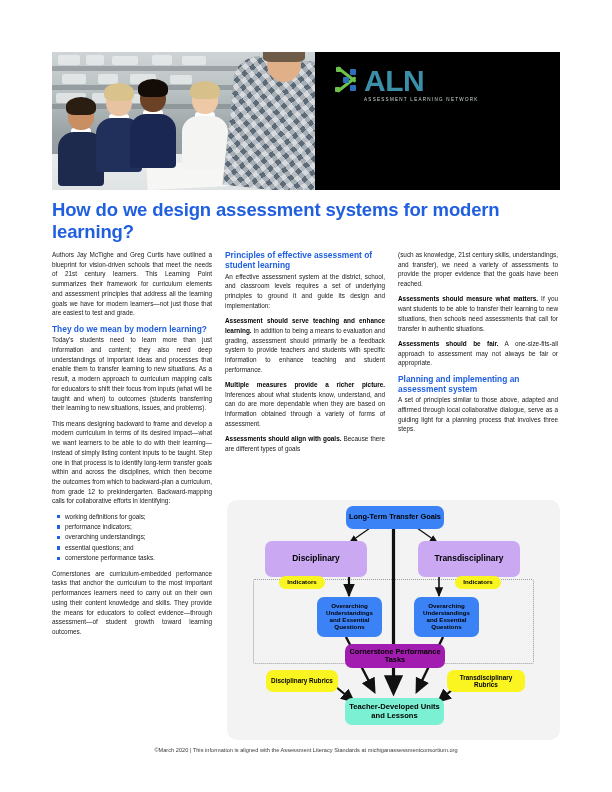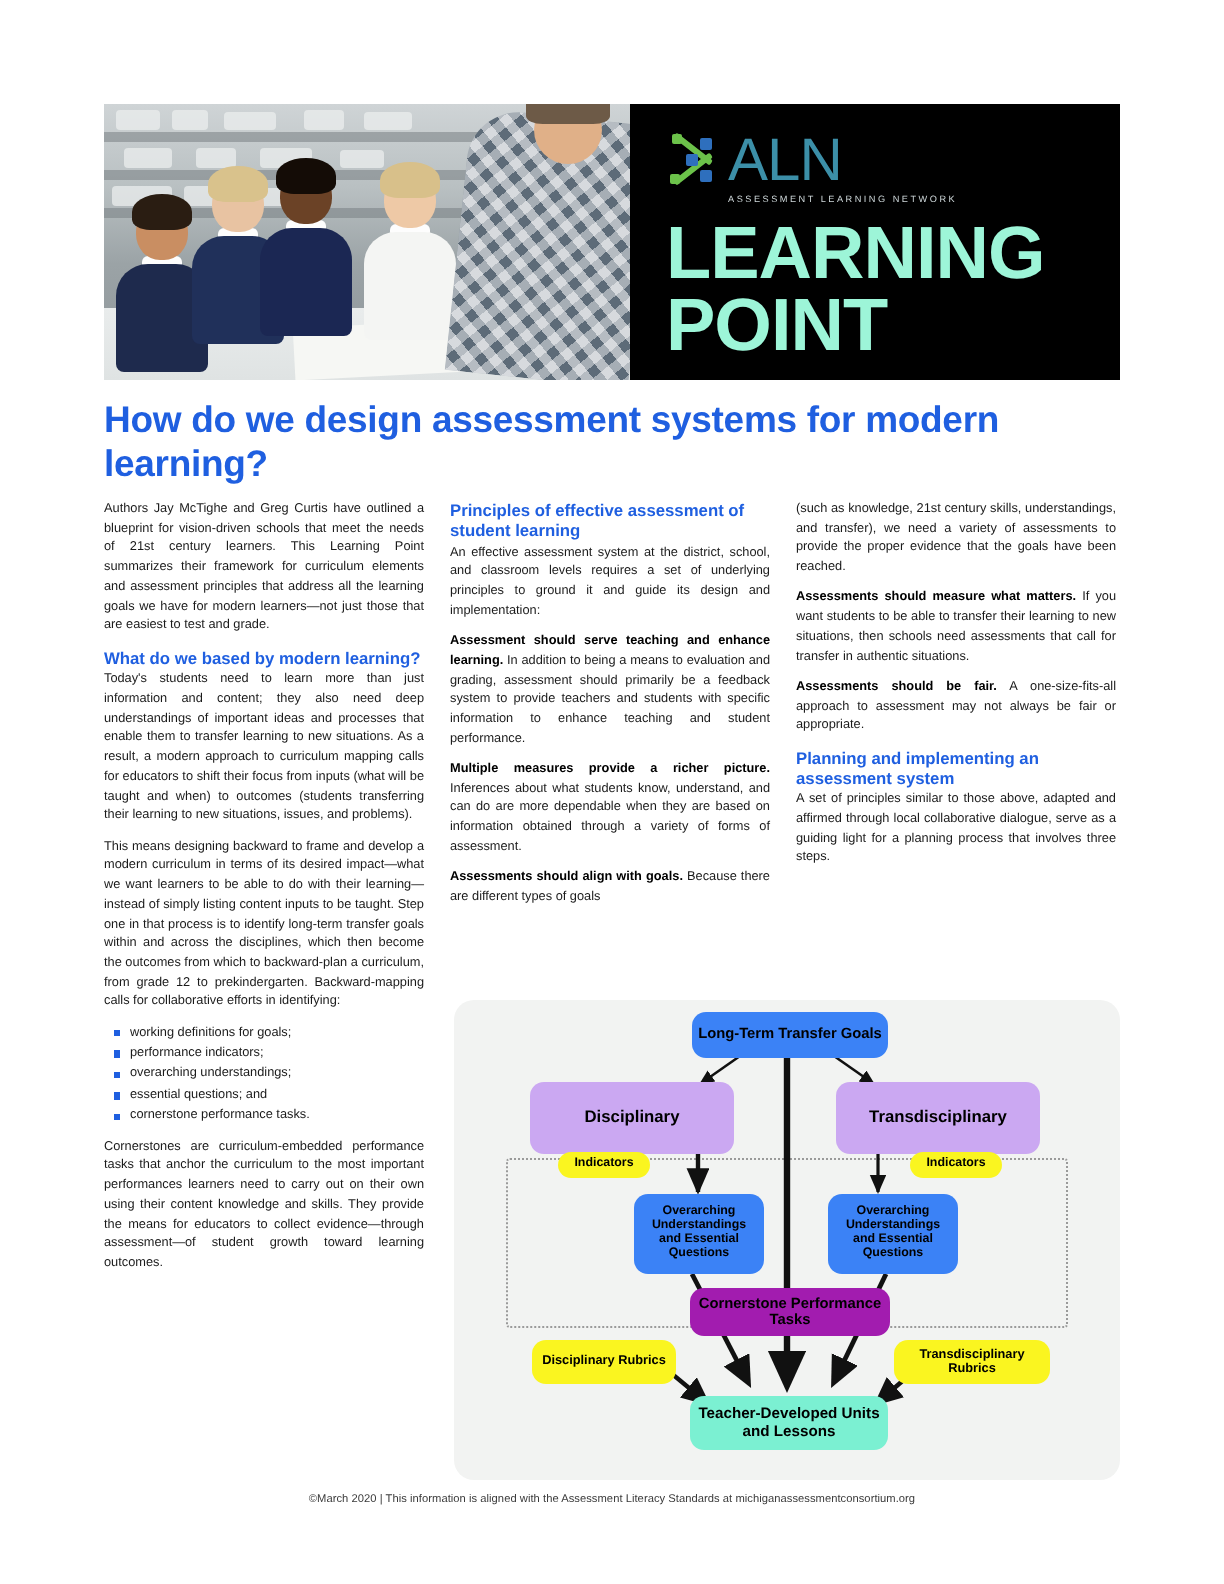--- a/index.html
+++ b/index.html
@@ -175,21 +175,21 @@
   .lm-b { width: 23px; height: 3px; background: #6cc24a; top: 17px; left: 2px; transform: rotate(-38deg); }
   .lm-d1 { width: 6px; height: 6px; border-radius: 50%; background: #2e6fbd; top: 3px;  left: 17px; }
   .lm-d2 { width: 6px; height: 6px; border-radius: 50%; background: #2e6fbd; top: 11px; left: 10px; }
   .lm-d3 { width: 6px; height: 6px; border-radius: 50%; background: #2e6fbd; top: 19px; left: 17px; }
   .lm-d4 { width: 5px; height: 5px; border-radius: 50%; background: #6cc24a; top: 1px;  left: 3px; }
   .lm-d5 { width: 5px; height: 5px; border-radius: 50%; background: #6cc24a; top: 21px; left: 2px; }
 
   .logo-text { line-height: 1; }
   .logo-aln {
     font-size: 30px;
-    font-weight: 400;
+    font-weight: 700;
     color: #3c8fa8;
     letter-spacing: -0.5px;
   }
   .logo-sub {
     font-size: 4.6px;
     letter-spacing: 1.25px;
     color: #cfd8da;
     margin-top: 2px;
     white-space: nowrap;
   }
@@ -385,34 +385,30 @@
           <span class="lm-d5"></span>
           <span class="lm-d1"></span>
           <span class="lm-d2"></span>
           <span class="lm-d3"></span>
         </div>
         <div class="logo-text">
           <div class="logo-aln">ALN</div>
           <div class="logo-sub">ASSESSMENT LEARNING NETWORK</div>
         </div>
       </div>
-      <div class="banner-title">
-        <div>LEARNING</div>
-        <div>POINT</div>
-      </div>
     </div>
   </div>
 
   <h1 class="headline">How do we design assessment systems for modern learning?</h1>
 
   <div class="columns">
 
     <div class="col">
       <p>Authors Jay McTighe and Greg Curtis have outlined a blueprint for vision-driven schools that meet the needs of 21st century learners. This Learning Point summarizes their framework for curriculum elements and assessment principles that address all the learning goals we have for modern learners—not just those that are easiest to test and grade.</p>
-      <h3>What do we based by modern learning?</h3>
+      <h3>They do we mean by modern learning?</h3>
       <p>Today's students need to learn more than just information and content; they also need deep understandings of important ideas and processes that enable them to transfer learning to new situations. As a result, a modern approach to curriculum mapping calls for educators to shift their focus from inputs (what will be taught and when) to outcomes (students transferring their learning to new situations, issues, and problems).</p>
       <p>This means designing backward to frame and develop a modern curriculum in terms of its desired impact—what we want learners to be able to do with their learning—instead of simply listing content inputs to be taught. Step one in that process is to identify long-term transfer goals within and across the disciplines, which then become the outcomes from which to backward-plan a curriculum, from grade 12 to prekindergarten. Backward-mapping calls for collaborative efforts in identifying:</p>
       <ul class="bullets">
         <li>working definitions for goals;</li>
         <li>performance indicators;</li>
         <li>overarching understandings;</li>
         <li>essential questions; and</li>
         <li>cornerstone performance tasks.</li>
       </ul>
       <p>Cornerstones are curriculum-embedded performance tasks that anchor the curriculum to the most important performances learners need to carry out on their own using their content knowledge and skills. They provide the means for educators to collect evidence—through assessment—of student growth toward learning outcomes.</p>

